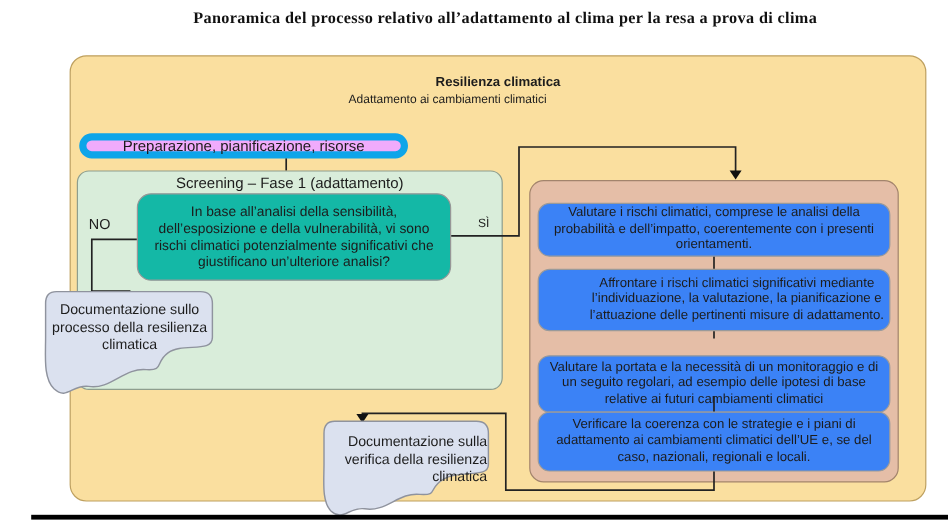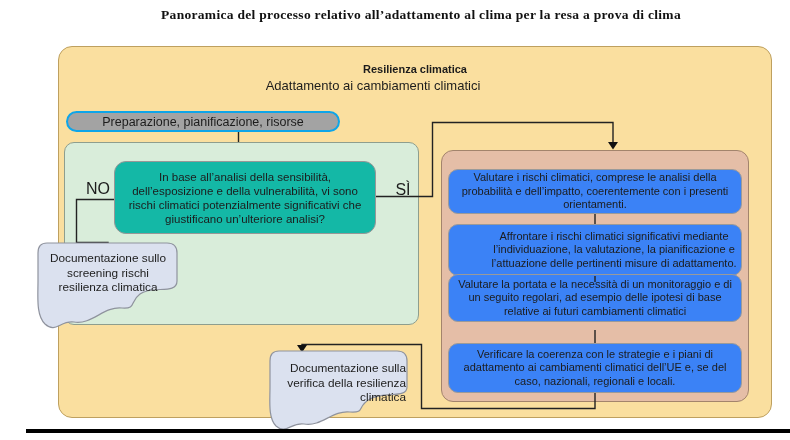--- a/index.html
+++ b/index.html
@@ -10,51 +10,51 @@
   .page-title { position:absolute; top:7px; left:0; width:790px; text-align:center;
     font-family:"Liberation Serif","DejaVu Serif",serif; font-weight:bold;
     font-size:13.5px; letter-spacing:.3px; color:#111; }
 
   .yellow-box { position:absolute; left:32px; top:46px; width:714px; height:372px;
     background:#FADF9F; border:1.2px solid #BEA05F; border-radius:14px; }
 
   .heading   { position:absolute; left:32px; top:63px; width:714px; text-align:center;
                font-weight:bold; font-size:11px; }
   .subheading{ position:absolute; left:32px; top:78px; width:630px; text-align:center;
-               font-size:13px; }
+               font-size:10px; }
 
   .pill { position:absolute; left:40px; top:111px; width:274px; height:21px;
-    background:#a3a3a3; border:2px solid #0ea5e9; border-radius:11px;
+    background:#f0abfc; border:6px solid #0ea5e9; border-radius:11px;
     display:flex; align-items:center; justify-content:center; font-size:12.5px; }
 
   .fase1-box { position:absolute; left:38px; top:142px; width:355px; height:183px;
     background:#D9EDDA; border:1px solid #8E9E8E; border-radius:10px; }
   .fase1-title { position:absolute; left:38px; top:146px; width:355px; text-align:center;
     font-size:12.5px; }
 
   .question-box { position:absolute; left:88px; top:161px; width:262px; height:73px;
     background:#14b8a6; border:1px solid #979797; border-radius:12px;
     display:flex; align-items:center; justify-content:center; text-align:center;
     font-size:11.5px; line-height:14px; padding:2px 5px; }
 
-  .label-no { position:absolute; left:60px; top:180px; width:36px; text-align:left; font-size:16px; }
-  .label-si { position:absolute; left:360px; top:181px; width:34px; text-align:center; font-size:16px; }
+  .label-no { position:absolute; left:30px; top:180px; width:36px; text-align:right; font-size:12px; }
+  .label-si { position:absolute; left:360px; top:181px; width:34px; text-align:center; font-size:10px; }
 
   .fase2-box { position:absolute; left:415px; top:150px; width:308px; height:252px;
     background:#E5BEA7; border:1px solid #A3846C; border-radius:12px; }
   .fase2-title { position:absolute; left:415px; top:155px; width:308px; text-align:center;
     font-size:12.5px; }
 
   .step { position:absolute; left:422px; width:294px; background:#3b82f6;
     border:1px solid #9A9A9A; border-radius:10px;
     display:flex; align-items:center; justify-content:center; text-align:center;
     font-size:11px; line-height:13.5px; padding:2px 3px; }
   .step1 { top:169px; height:45px; }
   .step2 { top:224px; height:52px;padding-left:41px; }
-  .step3 { top:274px; height:48px; }
+  .step3 { top:296px; height:48px; }
   .step4 { top:343px; height:50px; }
 
   .connectors { position:absolute; left:0; top:0; width:790px; height:440px;
     pointer-events:none; }
 
   .doc-shape { position:absolute; pointer-events:none; }
   .doc1 { left:8px;   top:241px; width:148px; height:97px; }
   .doc2 { left:240px; top:349px; width:146px; height:86px; }
   .doc-text { position:absolute; text-align:center; font-size:11.8px; line-height:14.5px; }
   .doc1-text { left:16px;  top:251px; width:132px; }
@@ -69,20 +69,21 @@
 
   <div class="page-title">Panoramica del processo relativo all’adattamento al clima per la resa a prova di clima</div>
 
   <div class="yellow-box"></div>
   <div class="heading">Resilienza climatica</div>
   <div class="subheading">Adattamento ai cambiamenti climatici</div>
 
   <div class="pill">Preparazione, pianificazione, risorse</div>
 
   <div class="fase1-box"></div>
+  <div class="fase1-title">Screening – Fase 1 (adattamento)</div>
   <div class="question-box">In base all’analisi della sensibilità, dell’esposizione e della vulnerabilità, vi sono rischi climatici potenzialmente significativi che giustificano un’ulteriore analisi?</div>
   <div class="label-no">NO</div>
   <div class="label-si">SÌ</div>
 
   <div class="fase2-box"></div>
   <div class="step step1">Valutare i rischi climatici, comprese le analisi della probabilità e dell’impatto, coerentemente con i presenti orientamenti.</div>
   <div class="step step2">Affrontare i rischi climatici significativi mediante l’individuazione, la valutazione, la pianificazione e l’attuazione delle pertinenti misure di adattamento.</div>
   <div class="step step3">Valutare la portata e la necessità di un monitoraggio e di un seguito regolari, ad esempio delle ipotesi di base relative ai futuri cambiamenti climatici</div>
   <div class="step step4">Verificare la coerenza con le strategie e i piani di adattamento ai cambiamenti climatici dell’UE e, se del caso, nazionali, regionali e locali.</div>
 
@@ -105,21 +106,21 @@
       <polygon points="77,245 87,245 82,252"></polygon>
       <polygon points="582,142 592,142 587,149.5"></polygon>
       <polygon points="271,345 281,345 276,352.5"></polygon>
     </g>
   </svg>
 
   <svg class="doc-shape doc1" viewBox="0 0 148 97" xmlns="http://www.w3.org/2000/svg">
     <path d="M13,2 H133 Q143,2 143,12 V40 C143,54 118,44 106,53 C95,61 103,68 88,67
              C70,65 58,84 40,81 C26,79 22,93 11,83 C2,74 4,56 4,40 V12 Q4,2 13,2 Z" fill="#DBE1EF" stroke="#8F939E" stroke-width="1.2"></path>
   </svg>
-  <div class="doc-text doc1-text">Documentazione sullo screening rischi resilienza climatica</div>
+  <div class="doc-text doc1-text">Documentazione sullo processo della resilienza climatica</div>
 
   <svg class="doc-shape doc2" viewBox="0 0 146 86" xmlns="http://www.w3.org/2000/svg">
     <path d="M13,2 H131 Q141,2 141,12 V38 C141,50 118,42 104,50 C90,58 100,64 84,63
              C66,61 56,78 38,75 C25,73 20,86 10,77 C2,69 4,52 4,38 V12 Q4,2 13,2 Z" fill="#DBE1EF" stroke="#8F939E" stroke-width="1.2"></path>
   </svg>
   <div class="doc-text doc2-text">Documentazione sulla verifica della resilienza climatica</div>
 
   <div class="bottom-bar"></div>
 </div>
 

